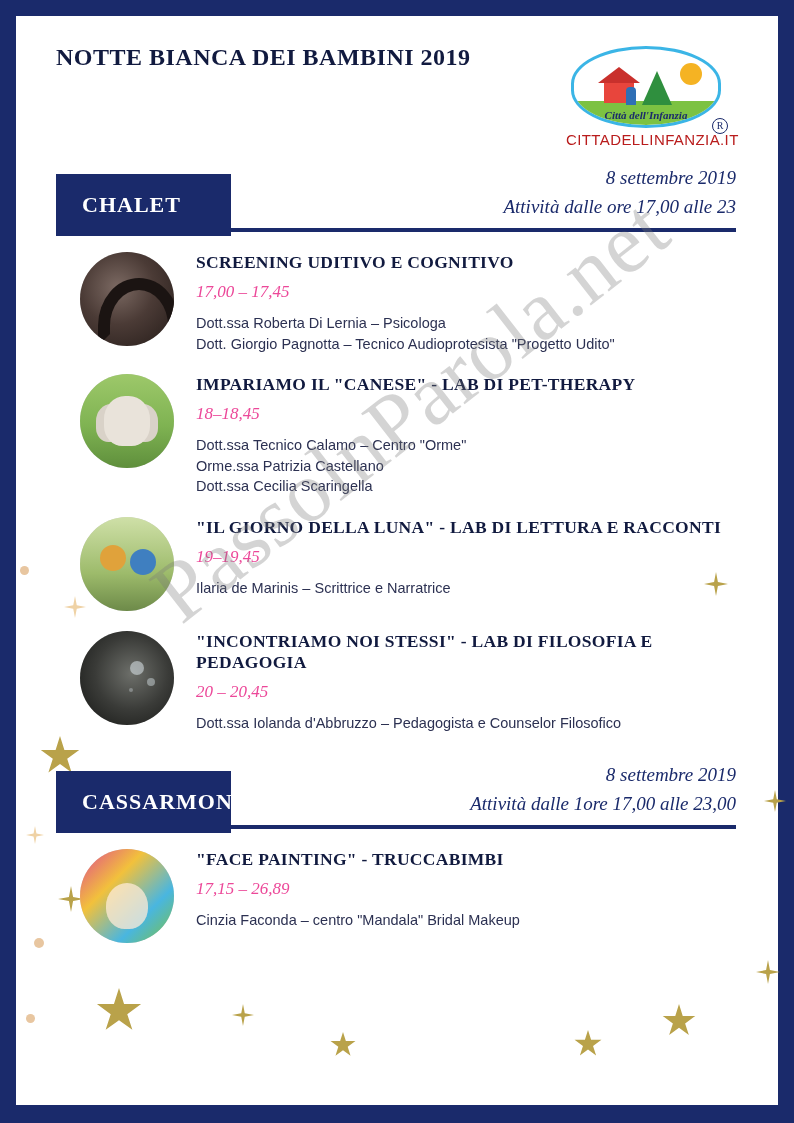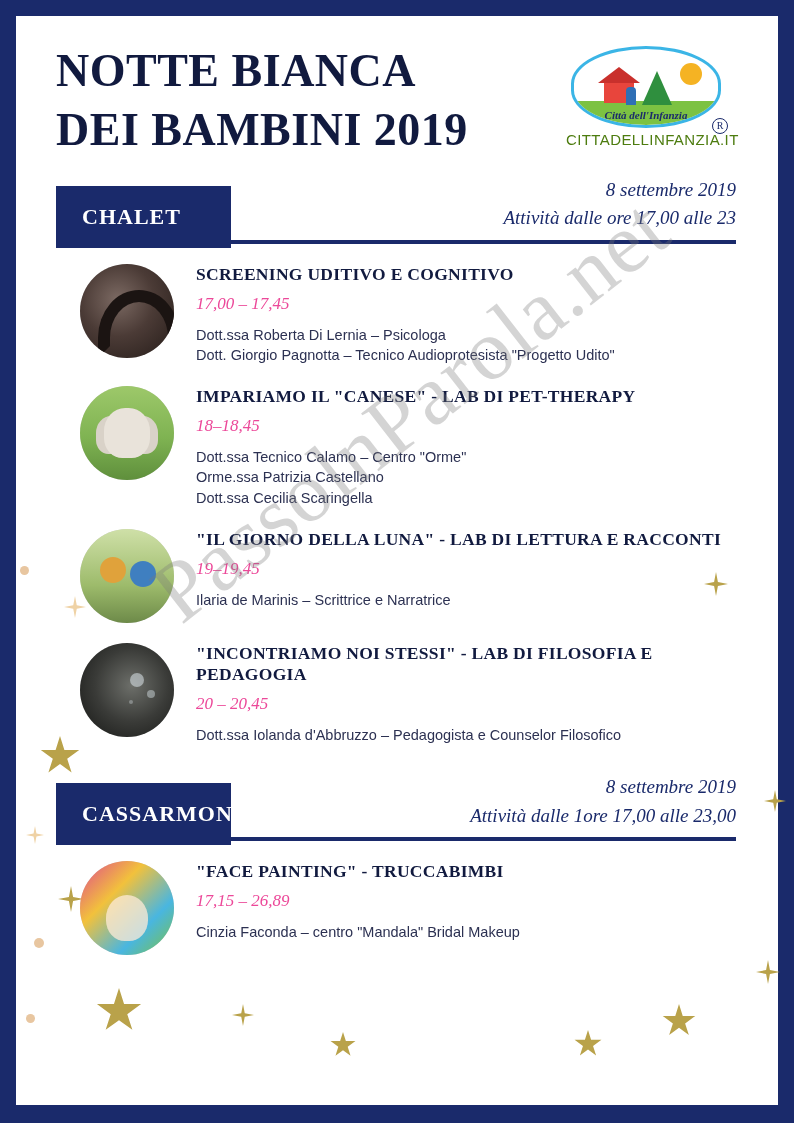--- a/index.html
+++ b/index.html
@@ -86,21 +86,21 @@
 
   .header {
     display: flex;
     align-items: flex-start;
     justify-content: space-between;
     padding-left: 16px;
   }
   .title {
     font-family: "Liberation Serif", serif;
     font-weight: bold;
-    font-size: 46px;
+    font-size: 24px;
     line-height: 1.28;
     color: #111a3f;
     letter-spacing: 0.5px;
     max-width: 420px;
     text-transform: uppercase;
   }
 
   
   .logo-wrap {
     width: 160px;
@@ -183,21 +183,21 @@
     line-height: 13px;
     text-align: center;
     color: #1a2a6b;
     font-family: "Liberation Serif", serif;
     background: #fff;
   }
   .logo-url {
     font-family: "Liberation Sans", sans-serif;
     font-size: 15px;
     letter-spacing: 0.4px;
-    color: #4d7c0f;
+    color: #b91c1c;
     margin-top: 3px;
   }
 
   
   .section-band {
     position: relative;
     margin-top: 14px;
     height: 66px;
   }
   .band-label {

